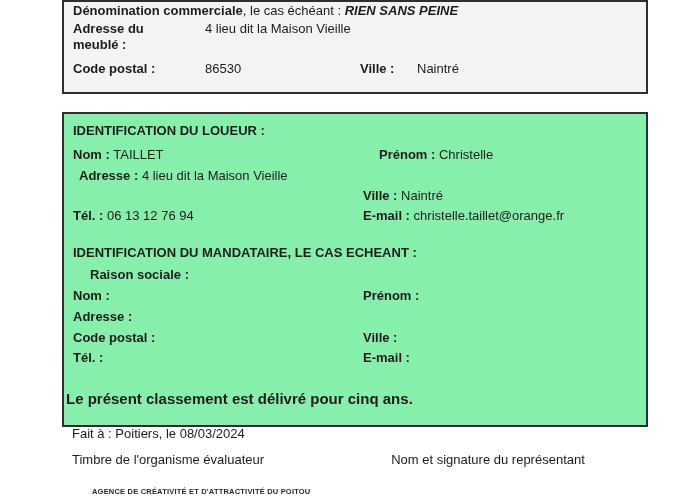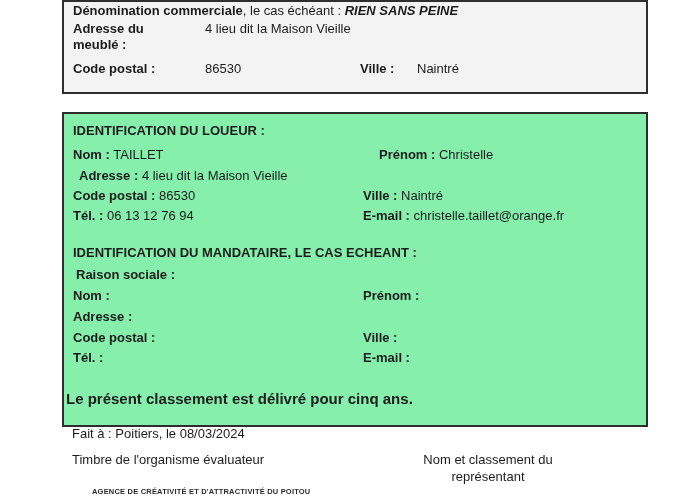--- a/index.html
+++ b/index.html
@@ -85,36 +85,33 @@
 
   <div class="t" style="left:9px; top:33px;text-align:right;">
     <span class="b">Nom :</span> <span>TAILLET</span>
   </div>
   <div class="t" style="left:299px; top:33px;margin-left:16px;">
     <span class="b">Prénom :</span> <span>Christelle</span>
   </div>
   <div class="t" style="left:15px; top:54px;">
     <span class="b">Adresse :</span> <span>4 lieu dit la Maison Vieille</span>
   </div>
-  <div class="t" style="left:9px; top:74px;">
-    <span class="b">Code postal :</span> <span>86530</span>
-  </div>
   <div class="t" style="left:299px; top:74px;">
     <span class="b">Ville :</span> <span>Naintré</span>
   </div>
   <div class="t" style="left:9px; top:94px;">
     <span class="b">Tél. :</span> <span>06 13 12 76 94</span>
   </div>
   <div class="t b" style="left:9px; top:131px;">IDENTIFICATION DU MANDATAIRE, LE CAS ECHEANT :</div>
 
   <div class="t" style="left:299px; top:94px;">
     <span class="b">E-mail :</span> <span>christelle.taillet@orange.fr</span>
   </div>
 
-  <div class="t" style="left:12px; top:153px;">
+  <div class="t" style="left:26px; top:153px;">
     <span class="b">Raison sociale :</span> <span></span>
   </div>
   <div class="t" style="left:9px; top:174px;">
     <span class="b">Nom :</span> <span></span>
   </div>
   <div class="t" style="left:299px; top:174px;">
     <span class="b">Prénom :</span> <span></span>
   </div>
   <div class="t" style="left:9px; top:195px;">
     <span class="b">Adresse :</span> <span></span>
@@ -133,16 +130,16 @@
   </div>
 </section>
 
 <div class="statement">Le présent classement est délivré pour cinq ans.</div>
 
 <div class="t" style="left:72px; top:426px;">Fait à : Poitiers, le 08/03/2024</div>
 
 <div class="t" style="left:72px; top:452px;">Timbre de l'organisme évaluateur</div>
 
 <div class="sig-block">
-  <div>Nom et classement du représentant</div>
+  <div>Nom et signature du représentant</div>
 </div>
 
 <div class="agency">AGENCE DE CRÉATIVITÉ ET D'ATTRACTIVITÉ DU POITOU</div>
 
 </body></html>

